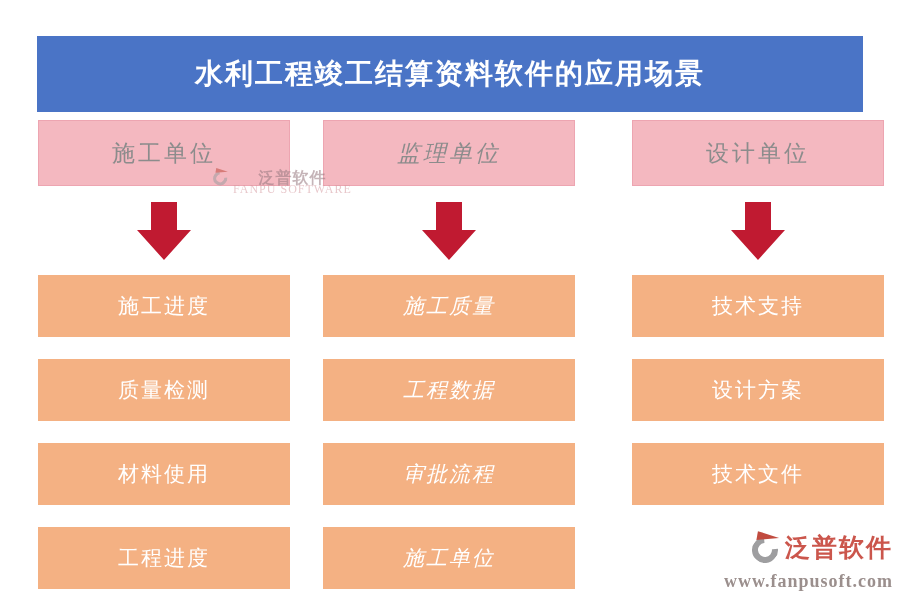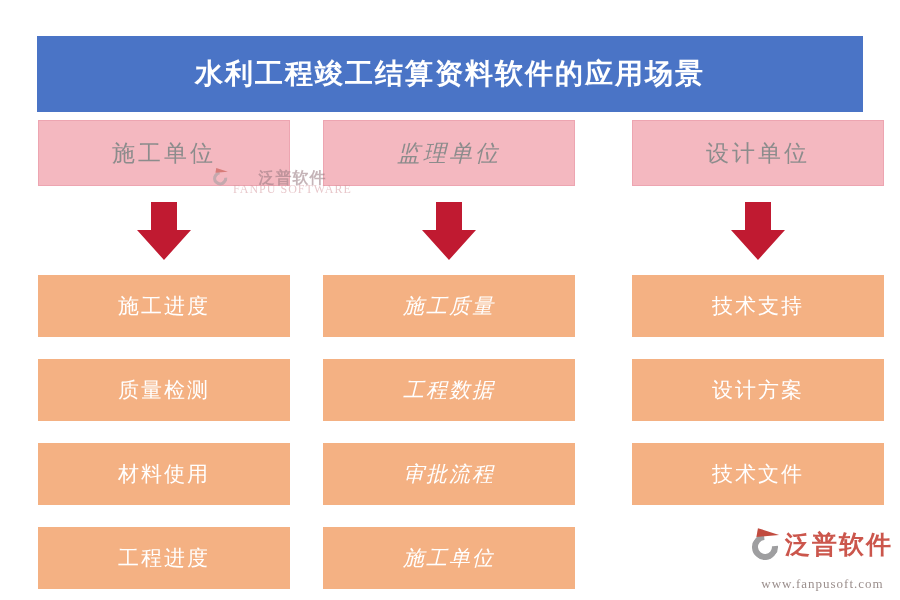--- a/index.html
+++ b/index.html
@@ -124,24 +124,24 @@
   .footer-logo .brand {
     margin-left: 3px;
     color: var(--logo_red, #CB564C);
     font-size: 25px;
     font-weight: 700;
     letter-spacing: 2px;
     line-height: 26px;
     white-space: nowrap;
   }
   .footer-logo .url {
-    margin-top: 16px;
+    margin-top: 8px;
     color: var(--url_gray, #9B8F8D);
-    font-size: 13px;
-    font-weight: 400;
+    font-size: 18px;
+    font-weight: 700;
     letter-spacing: 1px;
     white-space: nowrap;
   }
 </style>
 </head>
 <body>
 
 <div class="canvas">
 
   <header class="banner">

